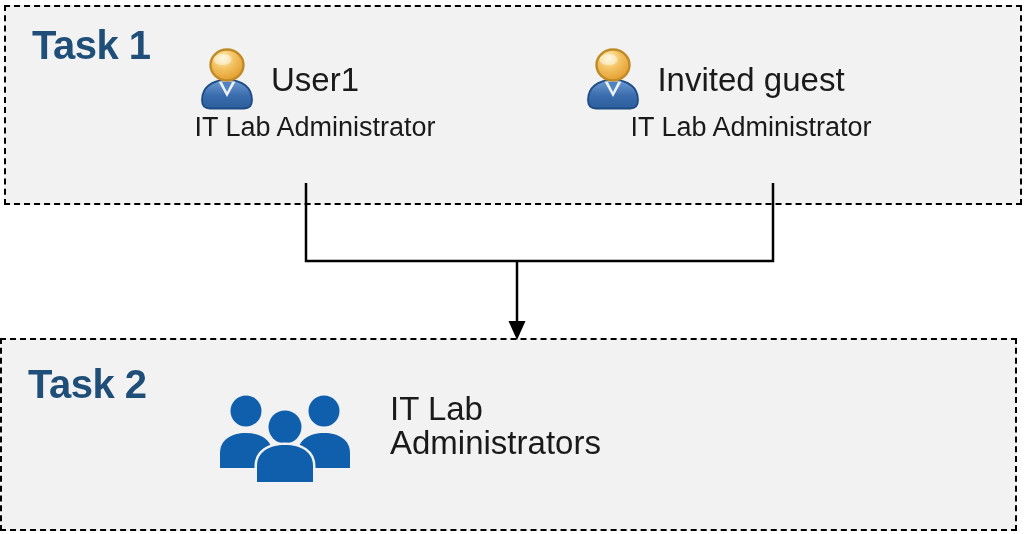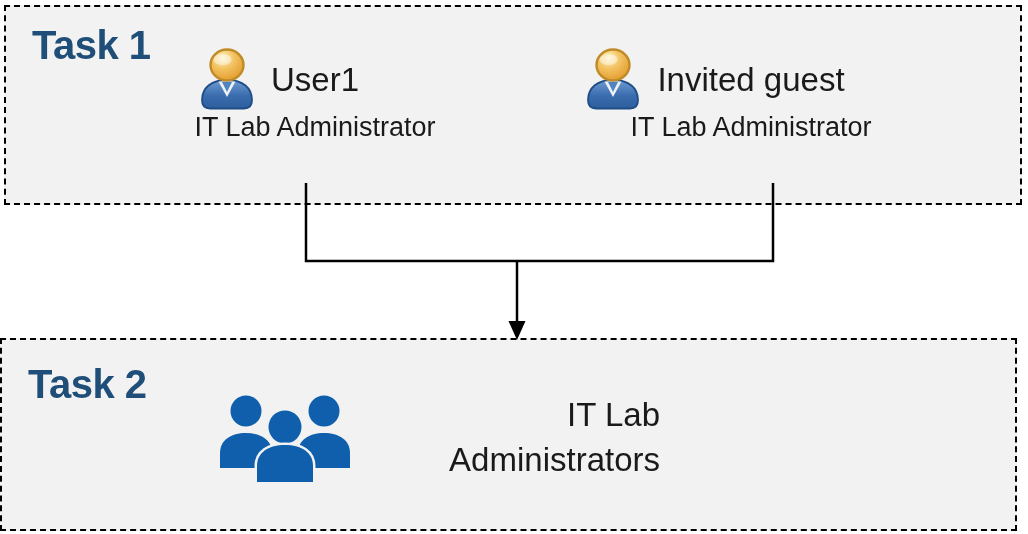--- a/index.html
+++ b/index.html
@@ -87,23 +87,23 @@
     height: 92px;
     z-index: 2;
   }
   .group-icon svg { width: 100%; height: 100%; display: block; }
 
   .group-label {
     position: absolute;
     left: 390px;
     top: 392px;
     width: 270px;
-    text-align: right;
+    text-align: left;
     font-size: 33px;
-    line-height: 45px;
+    line-height: 34px;
     color: #1a1a1a;
     z-index: 2;
   }
 
   .defs-holder { position: absolute; width: 0; height: 0; overflow: hidden; }
 </style>
 </head>
 <body>
 
 <svg class="defs-holder" aria-hidden="true">

